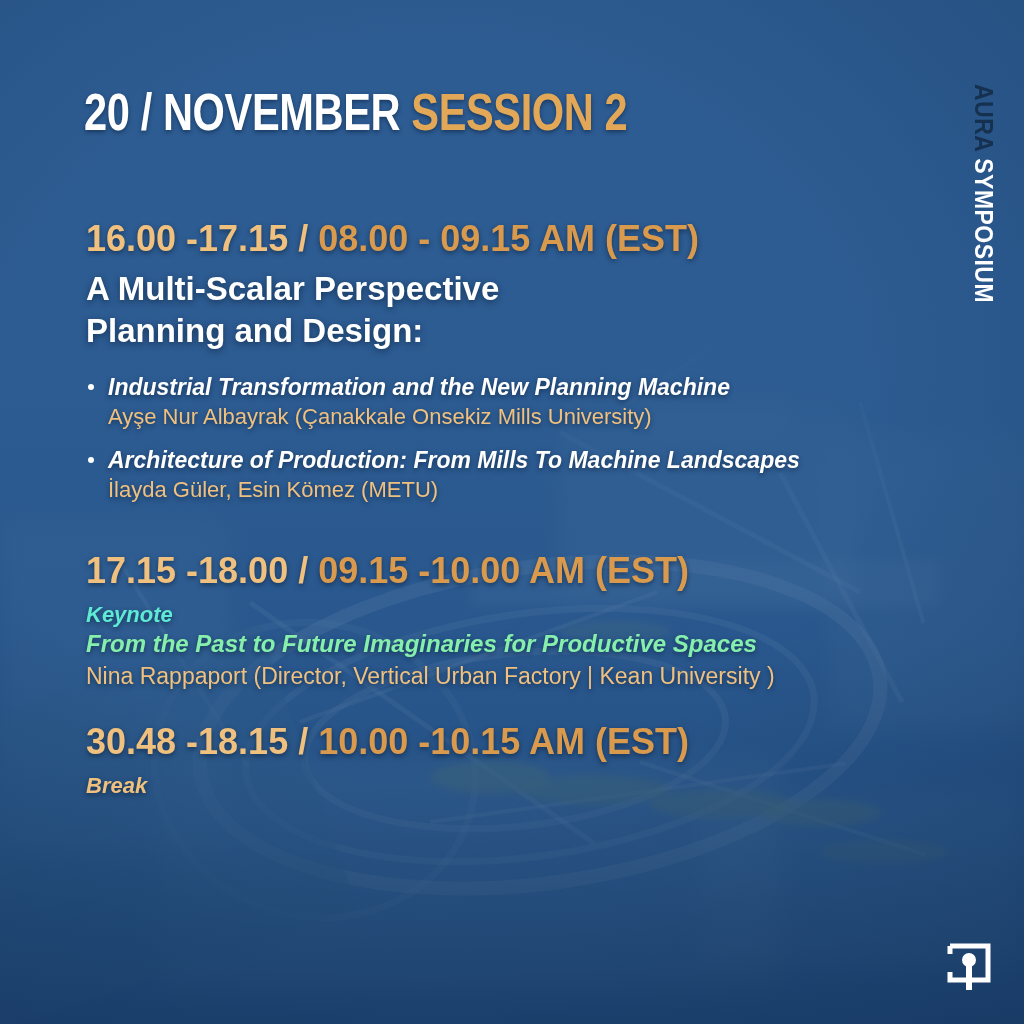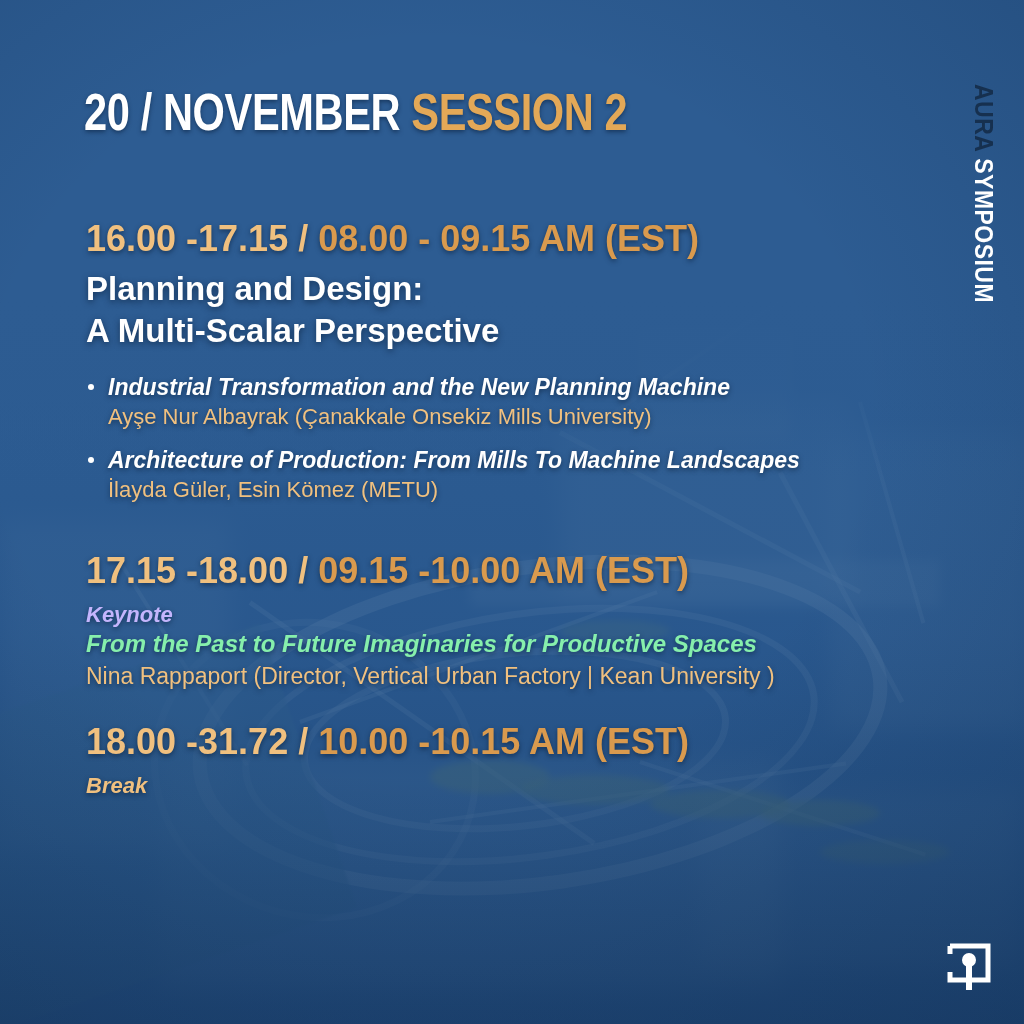--- a/index.html
+++ b/index.html
@@ -173,21 +173,21 @@
     color:#f0c07f;
     margin-top:1px;
     text-shadow:0 2px 5px rgba(8,28,54,.60);
   }
 
   
   .kicker {
     margin-top:11px;
     font-weight:700; font-style:italic;
     font-size:22px; line-height:1.2;
-    color:#c4b5fd;
+    color:#5eead4;
     text-shadow:0 2px 5px rgba(8,28,54,.60);
   }
   .keynote-title {
     font-weight:700; font-style:italic;
     font-size:24px; line-height:1.25;
     color:#86efac;
     text-shadow:0 2px 5px rgba(8,28,54,.60);
   }
   .keynote-speaker {
     margin-top:3px;
@@ -265,22 +265,22 @@
 
     <div class="brandmark">
       <span class="b-aura">AURA </span><span class="b-symposium">SYMPOSIUM</span>
     </div>
 
     <div class="block" style="top:219px; width:860px;">
       <div class="time">
         <span class="t-local">16.00 -17.15 / </span><span class="t-est">08.00 - 09.15 AM (EST)</span>
       </div>
       <div class="session-title">
+        <div>A Multi-Scalar Perspective</div>
         <div>Planning and Design:</div>
-        <div>A Multi-Scalar Perspective</div>
       </div>
 
       <ul class="talks">
         <li class="talk">
           <span class="dot"></span>
           <span class="talk-title">Industrial Transformation and the New Planning Machine</span>
           <span class="talk-speakers">Ayşe Nur Albayrak (Çanakkale Onsekiz Mills University)</span>
         </li>
         <li class="talk">
           <span class="dot"></span>
@@ -294,21 +294,21 @@
       <div class="time">
         <span class="t-local">17.15 -18.00 / </span><span class="t-est">09.15 -10.00 AM (EST)</span>
       </div>
       <div class="kicker">Keynote</div>
       <div class="keynote-title">From the Past to Future Imaginaries for Productive Spaces</div>
       <div class="keynote-speaker">Nina Rappaport (Director, Vertical Urban Factory | Kean University )</div>
     </div>
 
     <div class="block" style="top:722px; width:700px;">
       <div class="time">
-        <span class="t-local">18.00 -31.72 / </span><span class="t-est">10.00 -10.15 AM (EST)</span>
+        <span class="t-local">30.48 -18.15 / </span><span class="t-est">10.00 -10.15 AM (EST)</span>
       </div>
       <div class="break-label">Break</div>
     </div>
 
     <div class="logo">
       <svg width="48" height="52" viewBox="0 0 48 52" xmlns="http://www.w3.org/2000/svg">
 
         <path d="M4 6 L4 14 M4 6 L42 6 L42 40 L4 40 L4 32" fill="none" stroke="#ffffff" stroke-width="5"></path>
 
         <circle cx="23" cy="20" r="7" fill="#ffffff"></circle>

